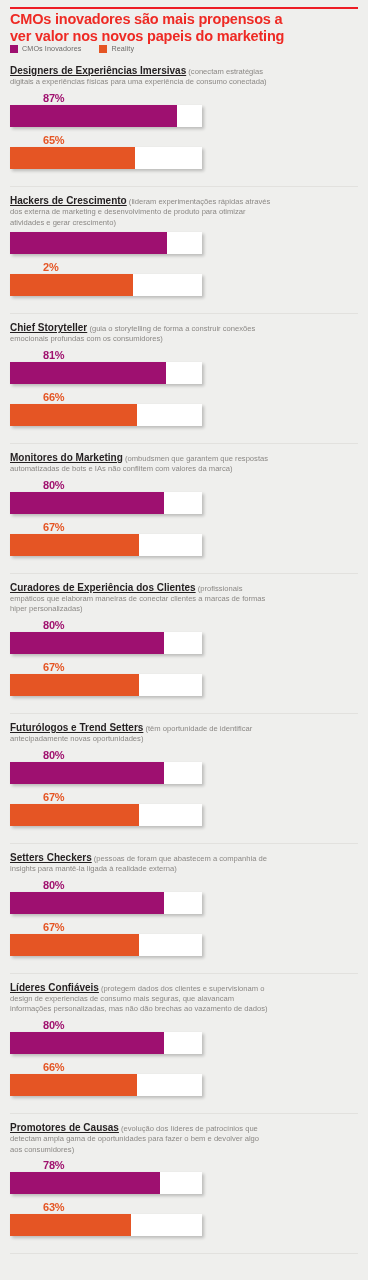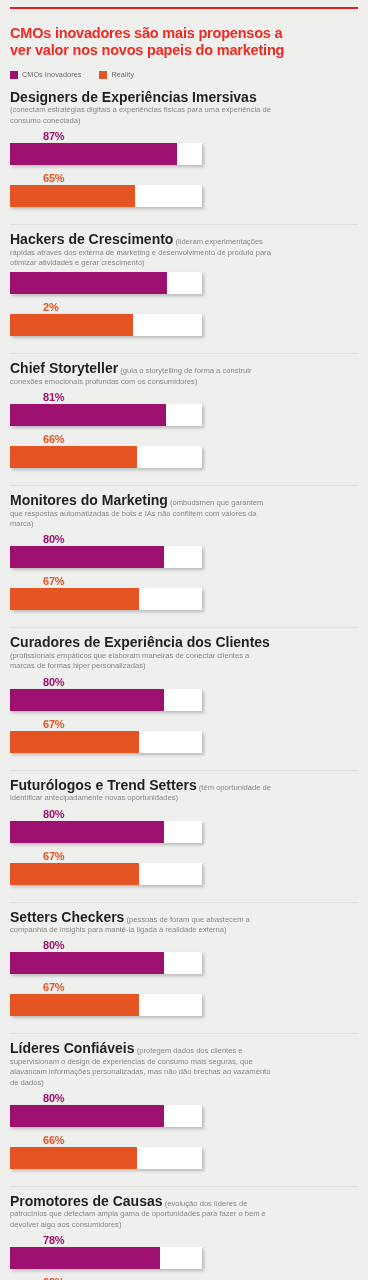--- a/index.html
+++ b/index.html
@@ -14,40 +14,40 @@
   .page { padding:0 10px; width:368px; }
 
   .top-rule { height:2px; background:#ed1c24; margin-top:7px; }
 
   .title {
     color:#ee2a24;
     font-weight:bold;
     font-size:14.5px;
     line-height:16.5px;
     letter-spacing:-0.2px;
-    margin-top:16px;
+    margin-top:2px;
     width:275px;
   }
 
-  .legend { display:flex; margin-top:12px; margin-bottom:4px; }
+  .legend { display:flex; margin-bottom:4px; }
   .legend-item { display:flex; align-items:center; margin-right:18px; }
   .legend-swatch { width:8px; height:8px; display:block; }
   .legend-label { font-size:7.2px; color:#6d6a68; margin-left:4px; letter-spacing:0.1px; }
 
   .section { padding-top:9px; }
   .section + .section { border-top:1px solid #e2e1de; margin-top:7px; }
 
   .sec-head {
     font-size:7.6px;
     line-height:10.4px;
     color:#8b8885;
     width:262px;
     margin-bottom:4px;
   }
-  .sec-head .nm { font-weight:bold; color:#231f20; font-size:14px; }
+  .sec-head .nm { font-weight:bold; color:#231f20; font-size:10px;text-decoration:underline; }
 
   .bar-block { margin-bottom:2px; }
   .bar-value {
     font-size:11px;
     font-weight:bold;
     line-height:12px;
     letter-spacing:-0.2px;
     margin-bottom:1px;
     padding-left:33px;
   }

